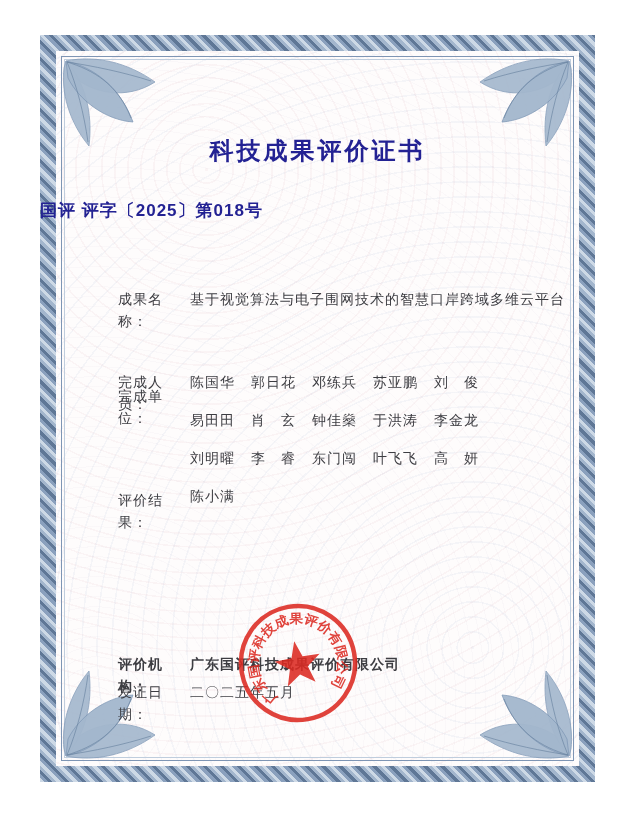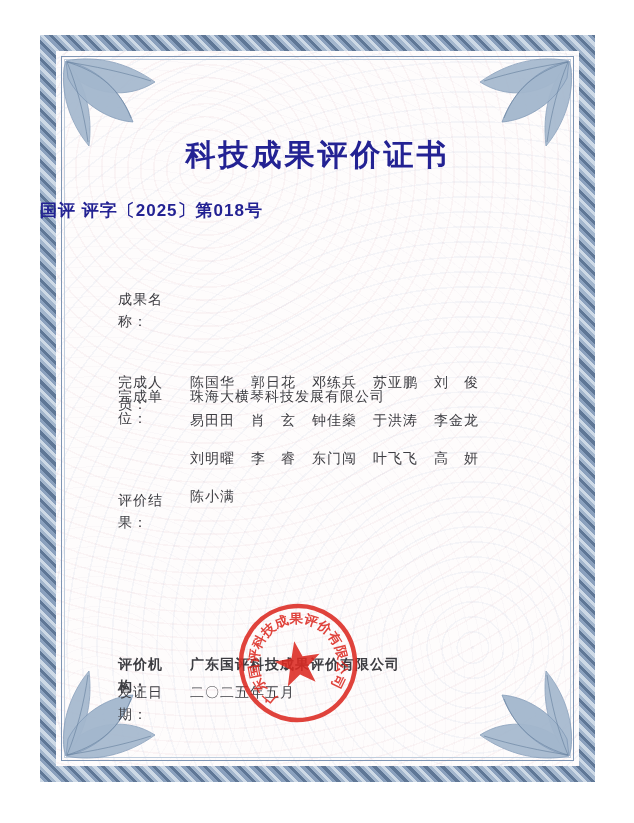--- a/index.html
+++ b/index.html
@@ -34,21 +34,21 @@
   
   .flourish { position:absolute; width:100px; height:95px; pointer-events:none; }
   .fl-tl { left:23px;  top:23px; }
   .fl-tr { right:23px; top:23px; transform:scaleX(-1); }
   .fl-bl { left:23px;  bottom:23px; transform:scaleY(-1); }
   .fl-br { right:23px; bottom:23px; transform:scale(-1,-1); }
 
   
   .title {
     position:absolute; top:100px; left:0; width:100%; text-align:center;
-    font-size:30px; font-weight:bold; letter-spacing:3px;
+    font-size:24px; font-weight:bold; letter-spacing:3px;
     color:var(--title_ink,#232293);
   }
   .docno {
     position:absolute; top:164px; left:0; width:100%; 
     font-size:17px; font-weight:bold; letter-spacing:1px;
     color:var(--title_ink,#232293);
   }
   .row {
     position:absolute; left:78px; display:flex; align-items:flex-start;
     font-size:14px; line-height:22px; letter-spacing:1px;
@@ -103,25 +103,25 @@
       </svg>
     <svg class="flourish fl-br" viewBox="0 0 100 95">
         <use href="#leafCluster"></use>
       </svg>
 
     <div class="title">科技成果评价证书</div>
     <div class="docno">国评 评字〔2025〕第018号</div>
 
     <div class="row r-name">
       <span class="lbl">成果名称：</span>
+      <span class="val">基于视觉算法与电子围网技术的智慧口岸跨域多维云平台</span>
     </div>
 
     <div class="row r-unit">
       <span class="lbl">完成单位：</span>
-      <span class="val">珠海大横琴科技发展有限公司</span>
     </div>
 
     <div class="row r-members">
       <span class="lbl">完成人员：</span>
       <span class="names">
         <span>陈国华</span>
         <span>郭日花</span>
         <span>邓练兵</span>
         <span>苏亚鹏</span>
         <span>刘　俊</span>

